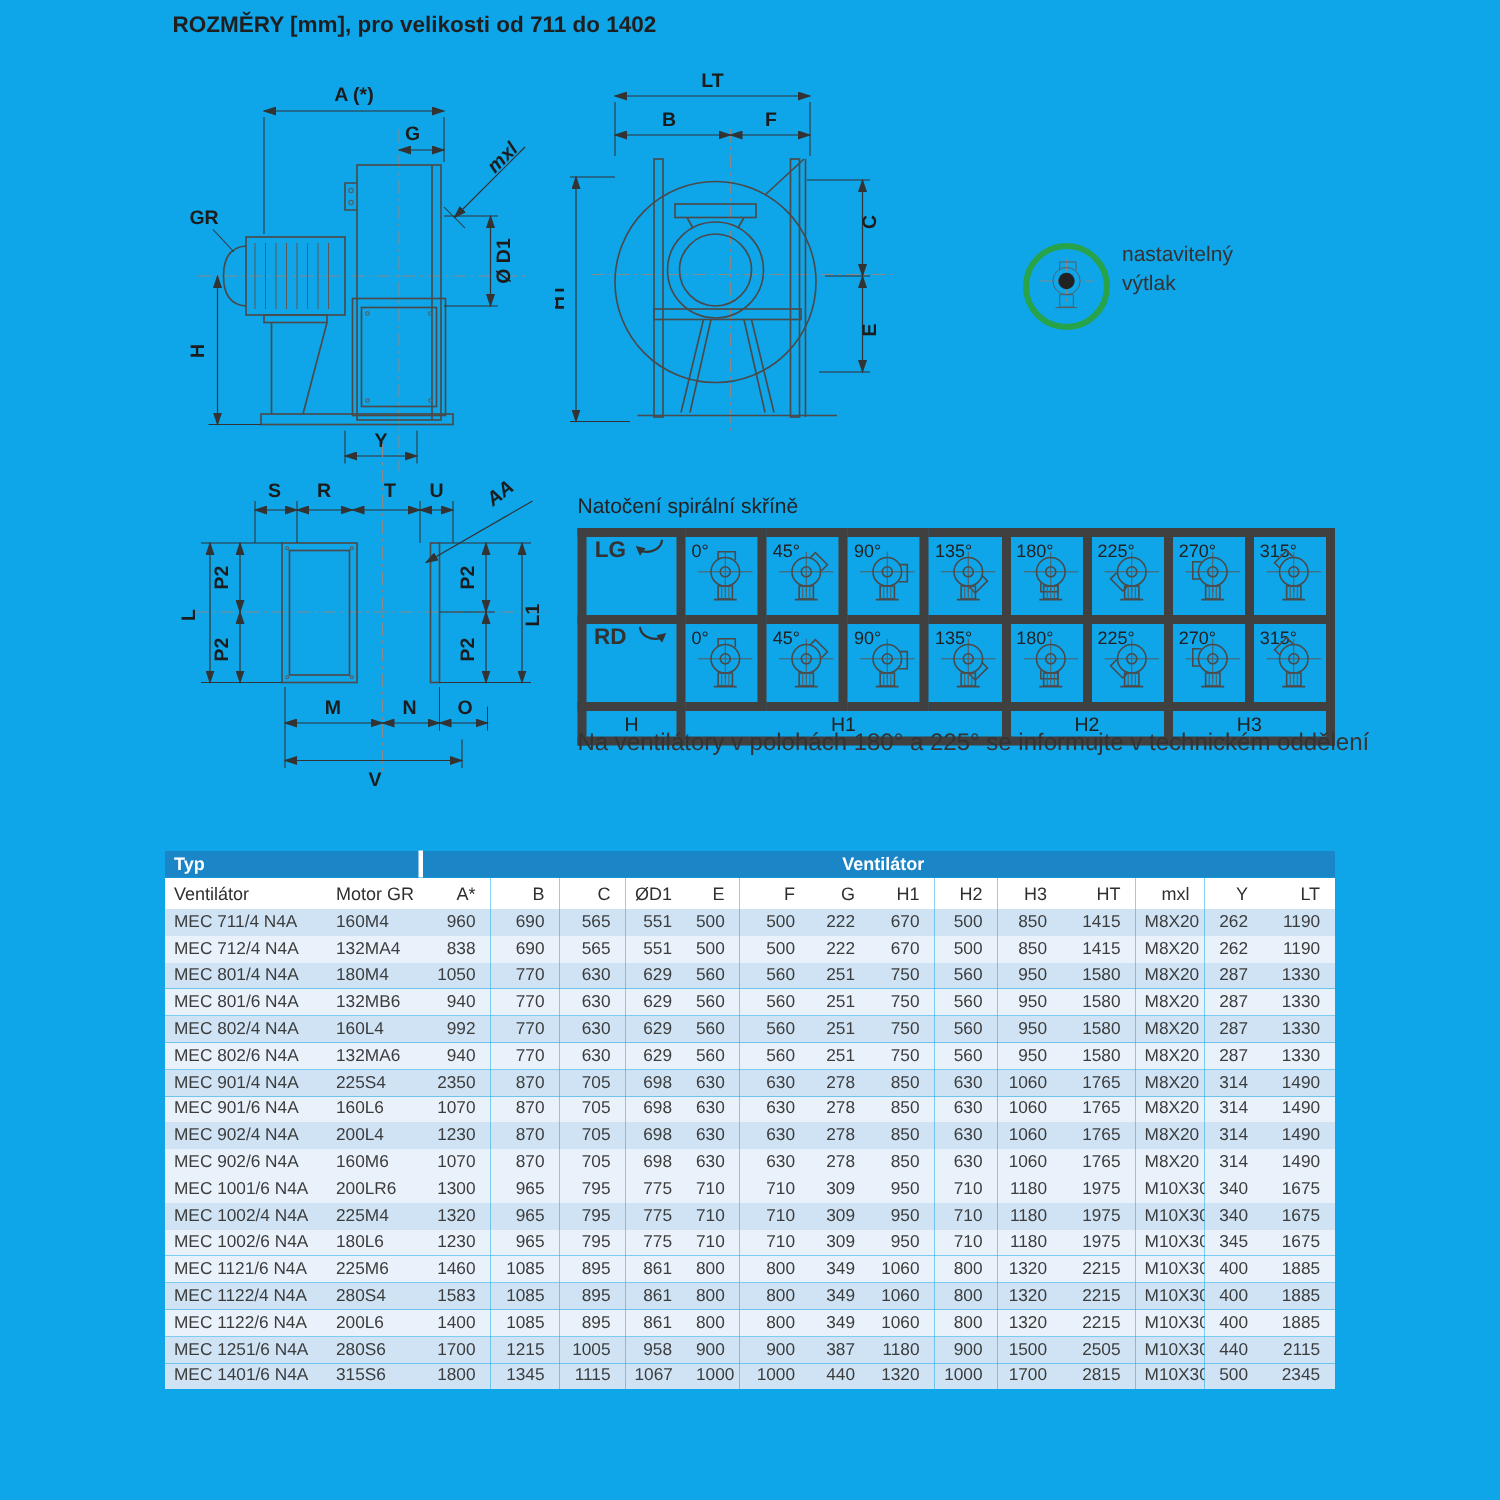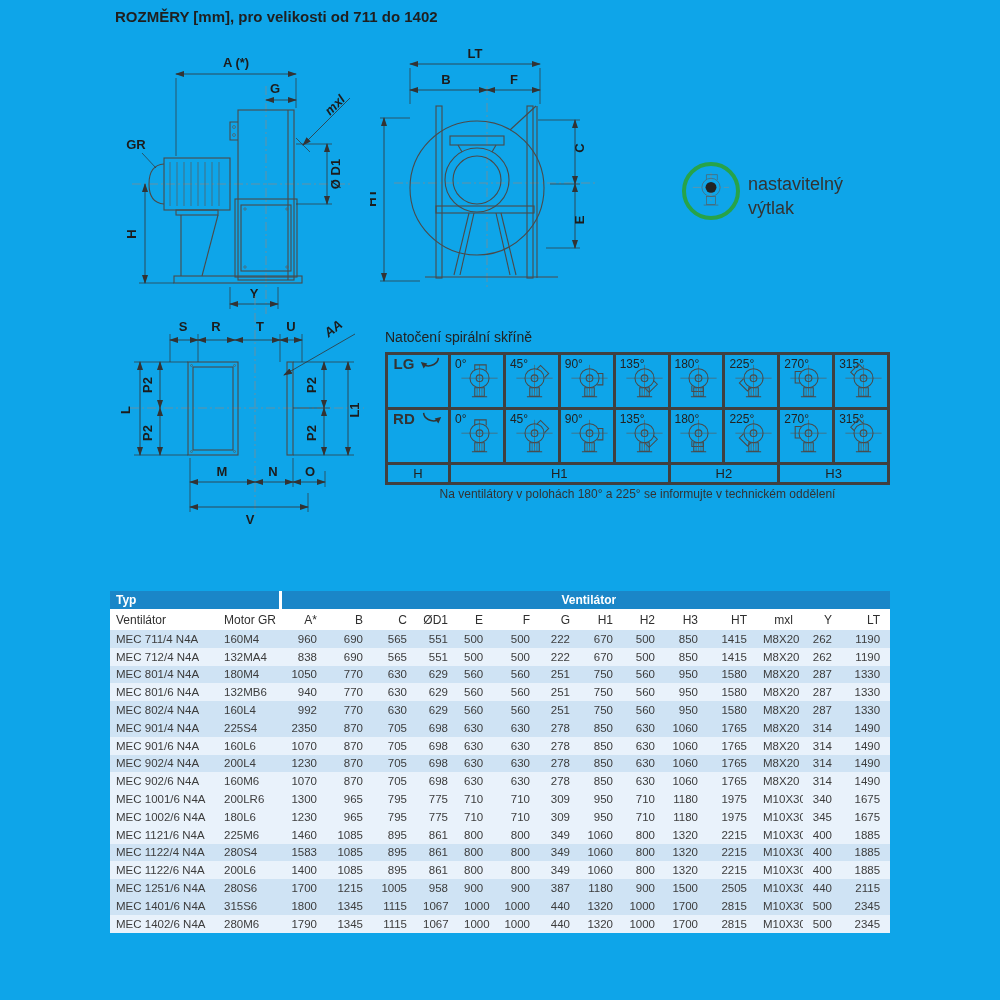--- a/index.html
+++ b/index.html
@@ -12,36 +12,36 @@
   .ln{fill:none;stroke:#4a4a4a;stroke-width:1.1;}
   .thin{fill:none;stroke:#5a5a5a;stroke-width:.7;}
   .cl{fill:none;stroke:#8a8a8a;stroke-width:.7;stroke-dasharray:9 3 2 3;}
   .dim{fill:none;stroke:#333;stroke-width:.8;}
   .ext{fill:none;stroke:#333;stroke-width:.7;}
   .lab{font-size:13px;font-weight:bold;fill:#1c1c1c;text-anchor:middle;}
 
   
   .badge-ring{left:682px;top:162px;width:50px;height:50px;border:4px solid var(--green);
               border-radius:50%;display:flex;align-items:center;justify-content:center;}
-  .badge-label{left:748px;top:172px;font-size:18px;color:#333;line-height:1.35;}
+  .badge-label{left:748px;top:160px;font-size:14px;color:#333;line-height:1.35;}
 
   
   .rot-head{left:385px;top:329px;font-size:14px;color:#222;}
   .rot-wrap{left:385px;top:352px;}
   table.rot{border-collapse:collapse;table-layout:fixed;width:505px;}
-  table.rot td{border:3px solid #404040;padding:0;vertical-align:top;position:relative;}
+  table.rot td{border:6px solid #404040;padding:0;vertical-align:top;position:relative;}
   td.rot-dir{width:60px;text-align:center;vertical-align:middle;font-size:15px;font-weight:bold;color:#333;}
   .rot-cell{height:52px;}
   .ang{position:absolute;left:4px;top:2px;font-size:12px;color:#222;}
   .pict{position:absolute;left:50%;top:7px;transform:translateX(-44%);}
   tr.rot-foot td{height:17px;text-align:center;font-size:13px;color:#222;vertical-align:middle;}
-  .rot-note{left:385px;top:487px;width:505px;text-align:center;font-size:12px;color:#333;white-space:nowrap;}
+  .rot-note{left:385px;top:487px;width:505px;text-align:center;font-size:16px;color:#333;white-space:nowrap;}
 
   
-  .tbl-wrap{left:110px;top:567px;width:780px;margin-top:24px;}
+  .tbl-wrap{left:110px;top:567px;width:780px;}
   table.fan{border-collapse:collapse;table-layout:fixed;width:780px;font-size:11.5px;color:#3c3c3c;}
   table.fan th,table.fan td{padding:0 0 0 6px;white-space:nowrap;overflow:hidden;}
   tr.group-row th{background:var(--blue);color:#fff;font-size:12px;font-weight:bold;height:18px;text-align:left;}
   th.gh-vent{text-align:center !important;border-left:3px solid #fff;}
   tr.cols-row th{height:21px;font-weight:normal;color:#2f2f2f;font-size:12px;text-align:left;background:#fff;}
   tr.cols-row th.num{text-align:right;padding-right:10px;}
   table.fan td{height:17.8px;}
   table.fan td.num{text-align:right;padding-right:10px;}
   tr.row-dark td{background:var(--rowdark);}
   tr.row-light td{background:var(--rowlight);}
@@ -704,20 +704,38 @@
             <td class="num">560</td>
             <td class="num">251</td>
             <td class="num">750</td>
             <td class="num">560</td>
             <td class="num">950</td>
             <td class="num">1580</td>
             <td class="num">M8X20</td>
             <td class="num">287</td>
             <td class="num">1330</td>
           </tr>
+          <tr class="row-light">
+            <td>MEC 802/6 N4A</td>
+            <td>132MA6</td>
+            <td class="num">940</td>
+            <td class="num">770</td>
+            <td class="num">630</td>
+            <td class="num">629</td>
+            <td class="num">560</td>
+            <td class="num">560</td>
+            <td class="num">251</td>
+            <td class="num">750</td>
+            <td class="num">560</td>
+            <td class="num">950</td>
+            <td class="num">1580</td>
+            <td class="num">M8X20</td>
+            <td class="num">287</td>
+            <td class="num">1330</td>
+          </tr>
           <tr class="row-dark">
             <td>MEC 901/4 N4A</td>
             <td>225S4</td>
             <td class="num">2350</td>
             <td class="num">870</td>
             <td class="num">705</td>
             <td class="num">698</td>
             <td class="num">630</td>
             <td class="num">630</td>
             <td class="num">278</td>
@@ -794,20 +812,38 @@
             <td class="num">710</td>
             <td class="num">309</td>
             <td class="num">950</td>
             <td class="num">710</td>
             <td class="num">1180</td>
             <td class="num">1975</td>
             <td class="num">M10X30</td>
             <td class="num">340</td>
             <td class="num">1675</td>
           </tr>
+          <tr class="row-dark">
+            <td>MEC 1002/4 N4A</td>
+            <td>225M4</td>
+            <td class="num">1320</td>
+            <td class="num">965</td>
+            <td class="num">795</td>
+            <td class="num">775</td>
+            <td class="num">710</td>
+            <td class="num">710</td>
+            <td class="num">309</td>
+            <td class="num">950</td>
+            <td class="num">710</td>
+            <td class="num">1180</td>
+            <td class="num">1975</td>
+            <td class="num">M10X30</td>
+            <td class="num">340</td>
+            <td class="num">1675</td>
+          </tr>
           <tr class="row-light">
             <td>MEC 1002/6 N4A</td>
             <td>180L6</td>
             <td class="num">1230</td>
             <td class="num">965</td>
             <td class="num">795</td>
             <td class="num">775</td>
             <td class="num">710</td>
             <td class="num">710</td>
             <td class="num">309</td>
@@ -902,35 +938,17 @@
             <td class="num">1000</td>
             <td class="num">440</td>
             <td class="num">1320</td>
             <td class="num">1000</td>
             <td class="num">1700</td>
             <td class="num">2815</td>
             <td class="num">M10X30</td>
             <td class="num">500</td>
             <td class="num">2345</td>
           </tr>
-          <tr class="row-light">
-            <td>MEC 1402/6 N4A</td>
-            <td>280M6</td>
-            <td class="num">1790</td>
-            <td class="num">1345</td>
-            <td class="num">1115</td>
-            <td class="num">1067</td>
-            <td class="num">1000</td>
-            <td class="num">1000</td>
-            <td class="num">440</td>
-            <td class="num">1320</td>
-            <td class="num">1000</td>
-            <td class="num">1700</td>
-            <td class="num">2815</td>
-            <td class="num">M10X30</td>
-            <td class="num">500</td>
-            <td class="num">2345</td>
-          </tr>
         </tbody>
     </table>
   </div>
 
 </div>
 
 </body></html>

